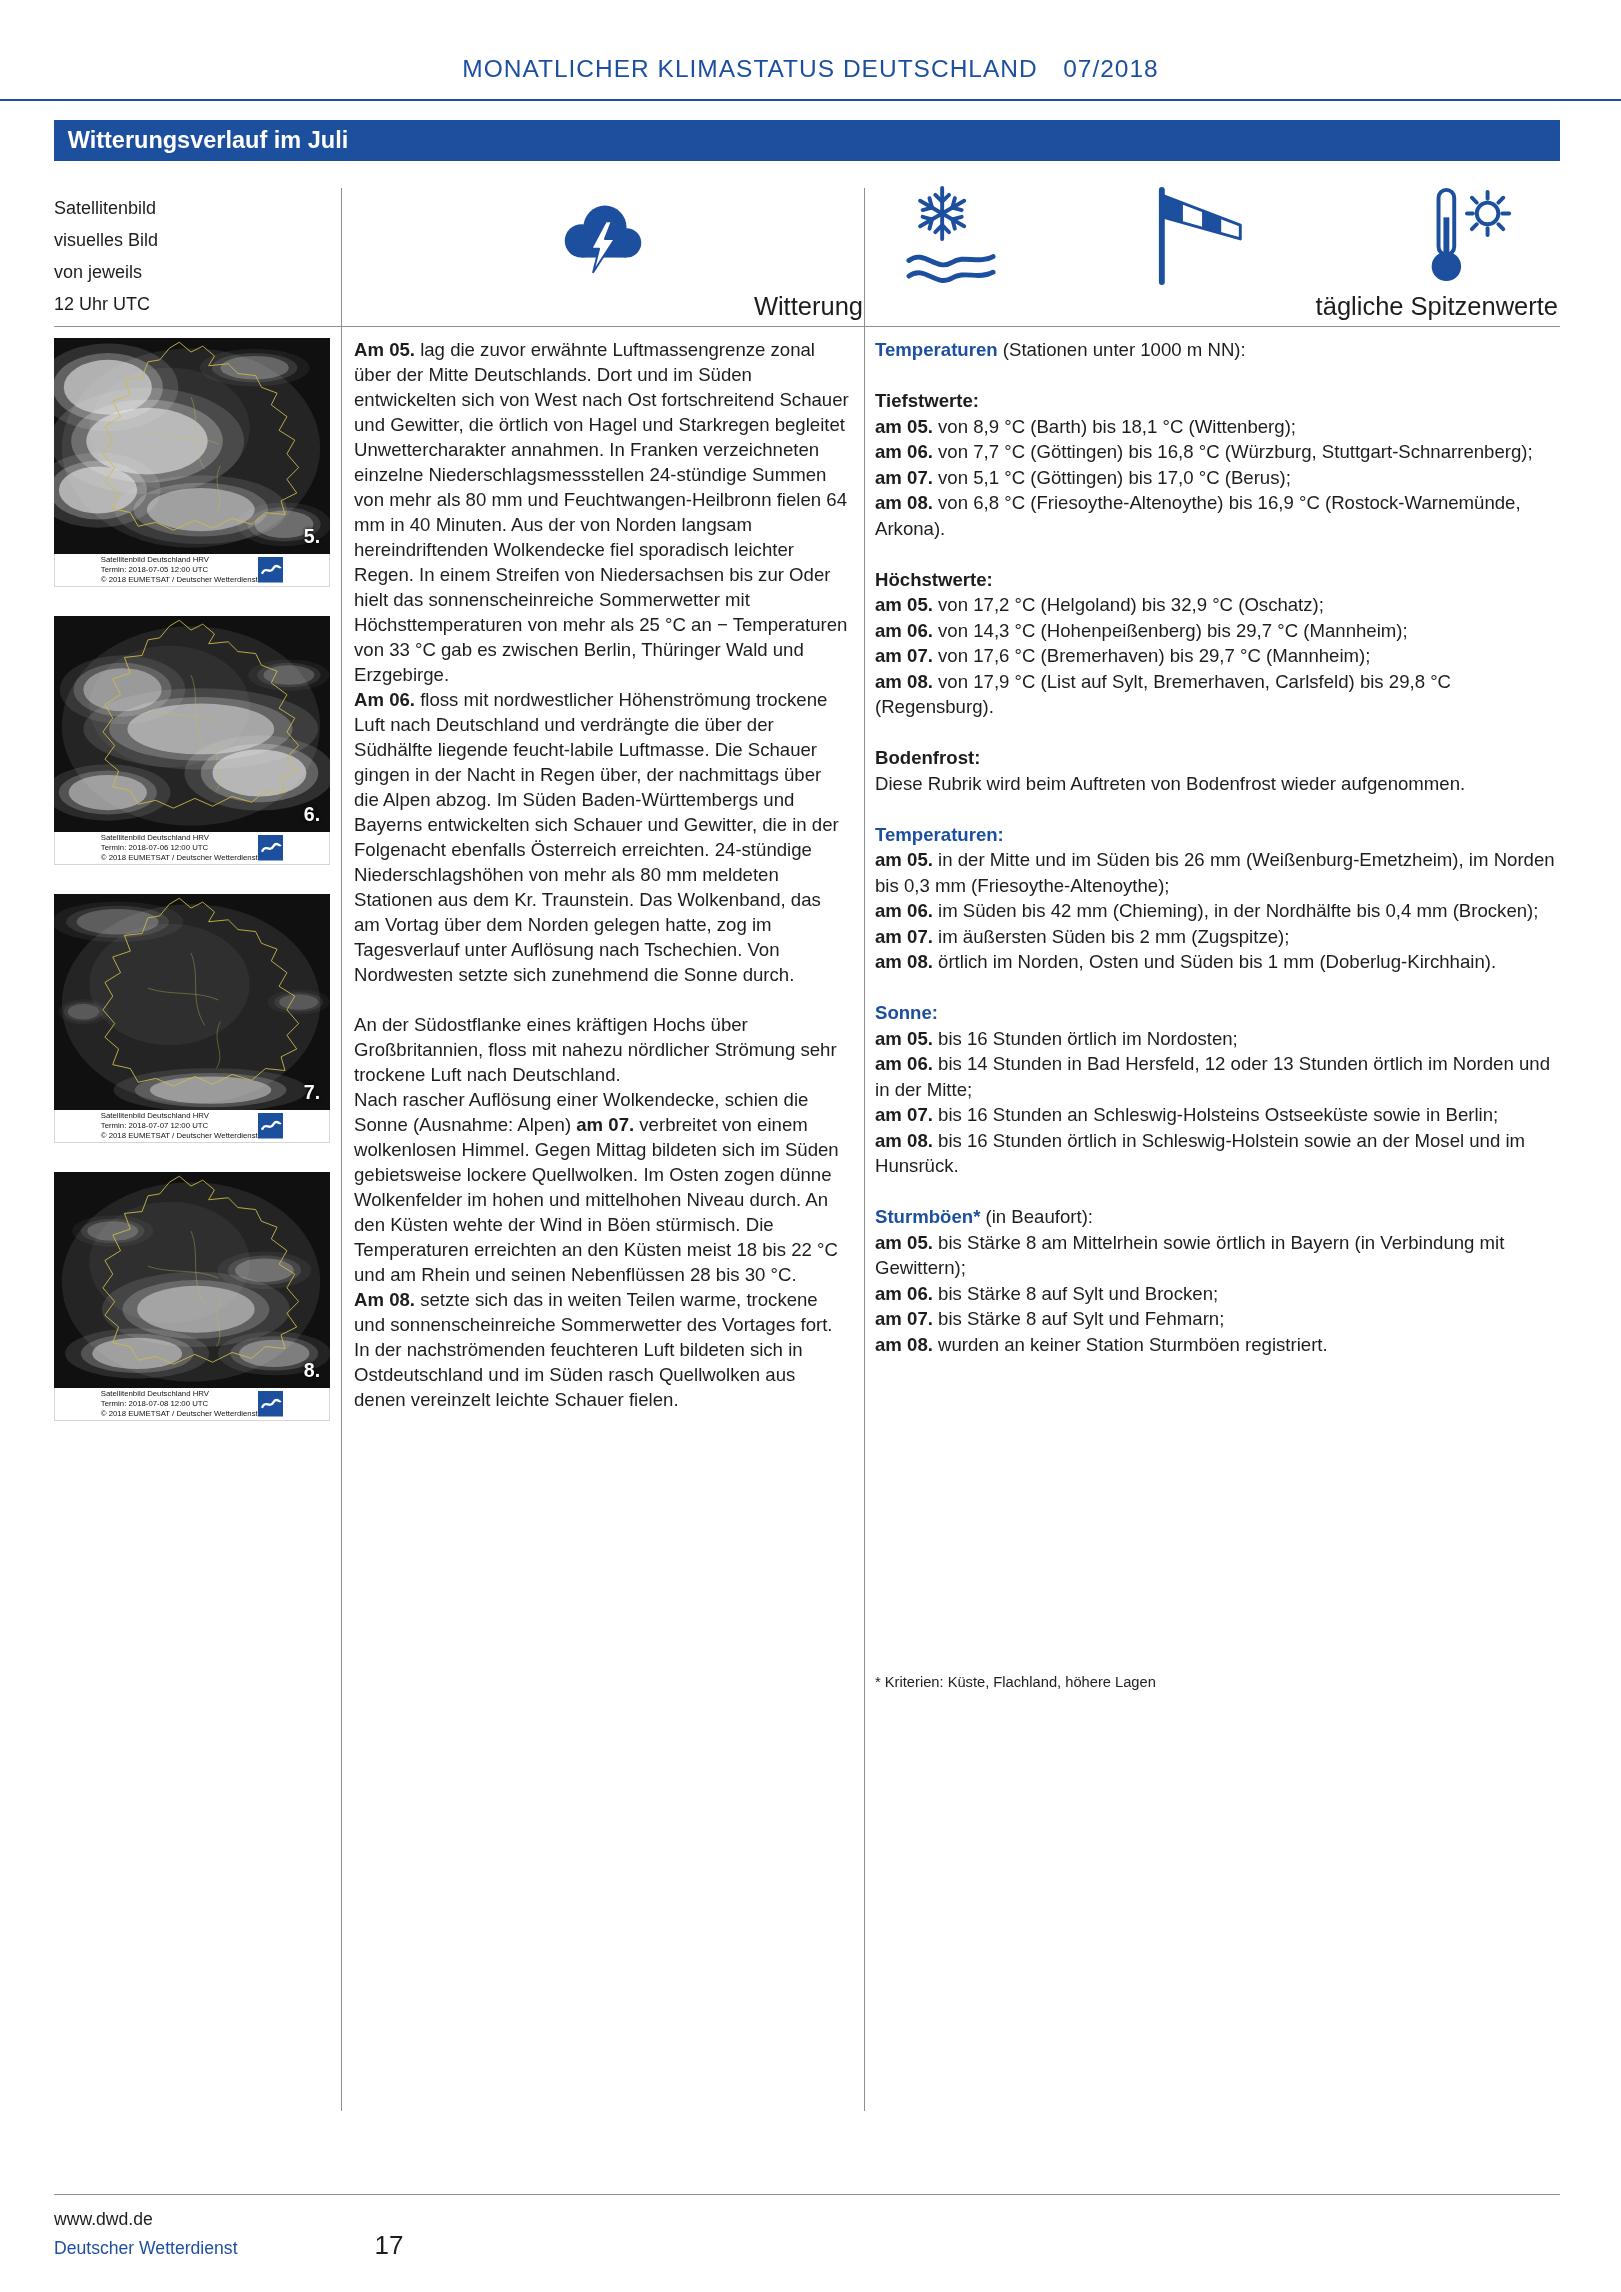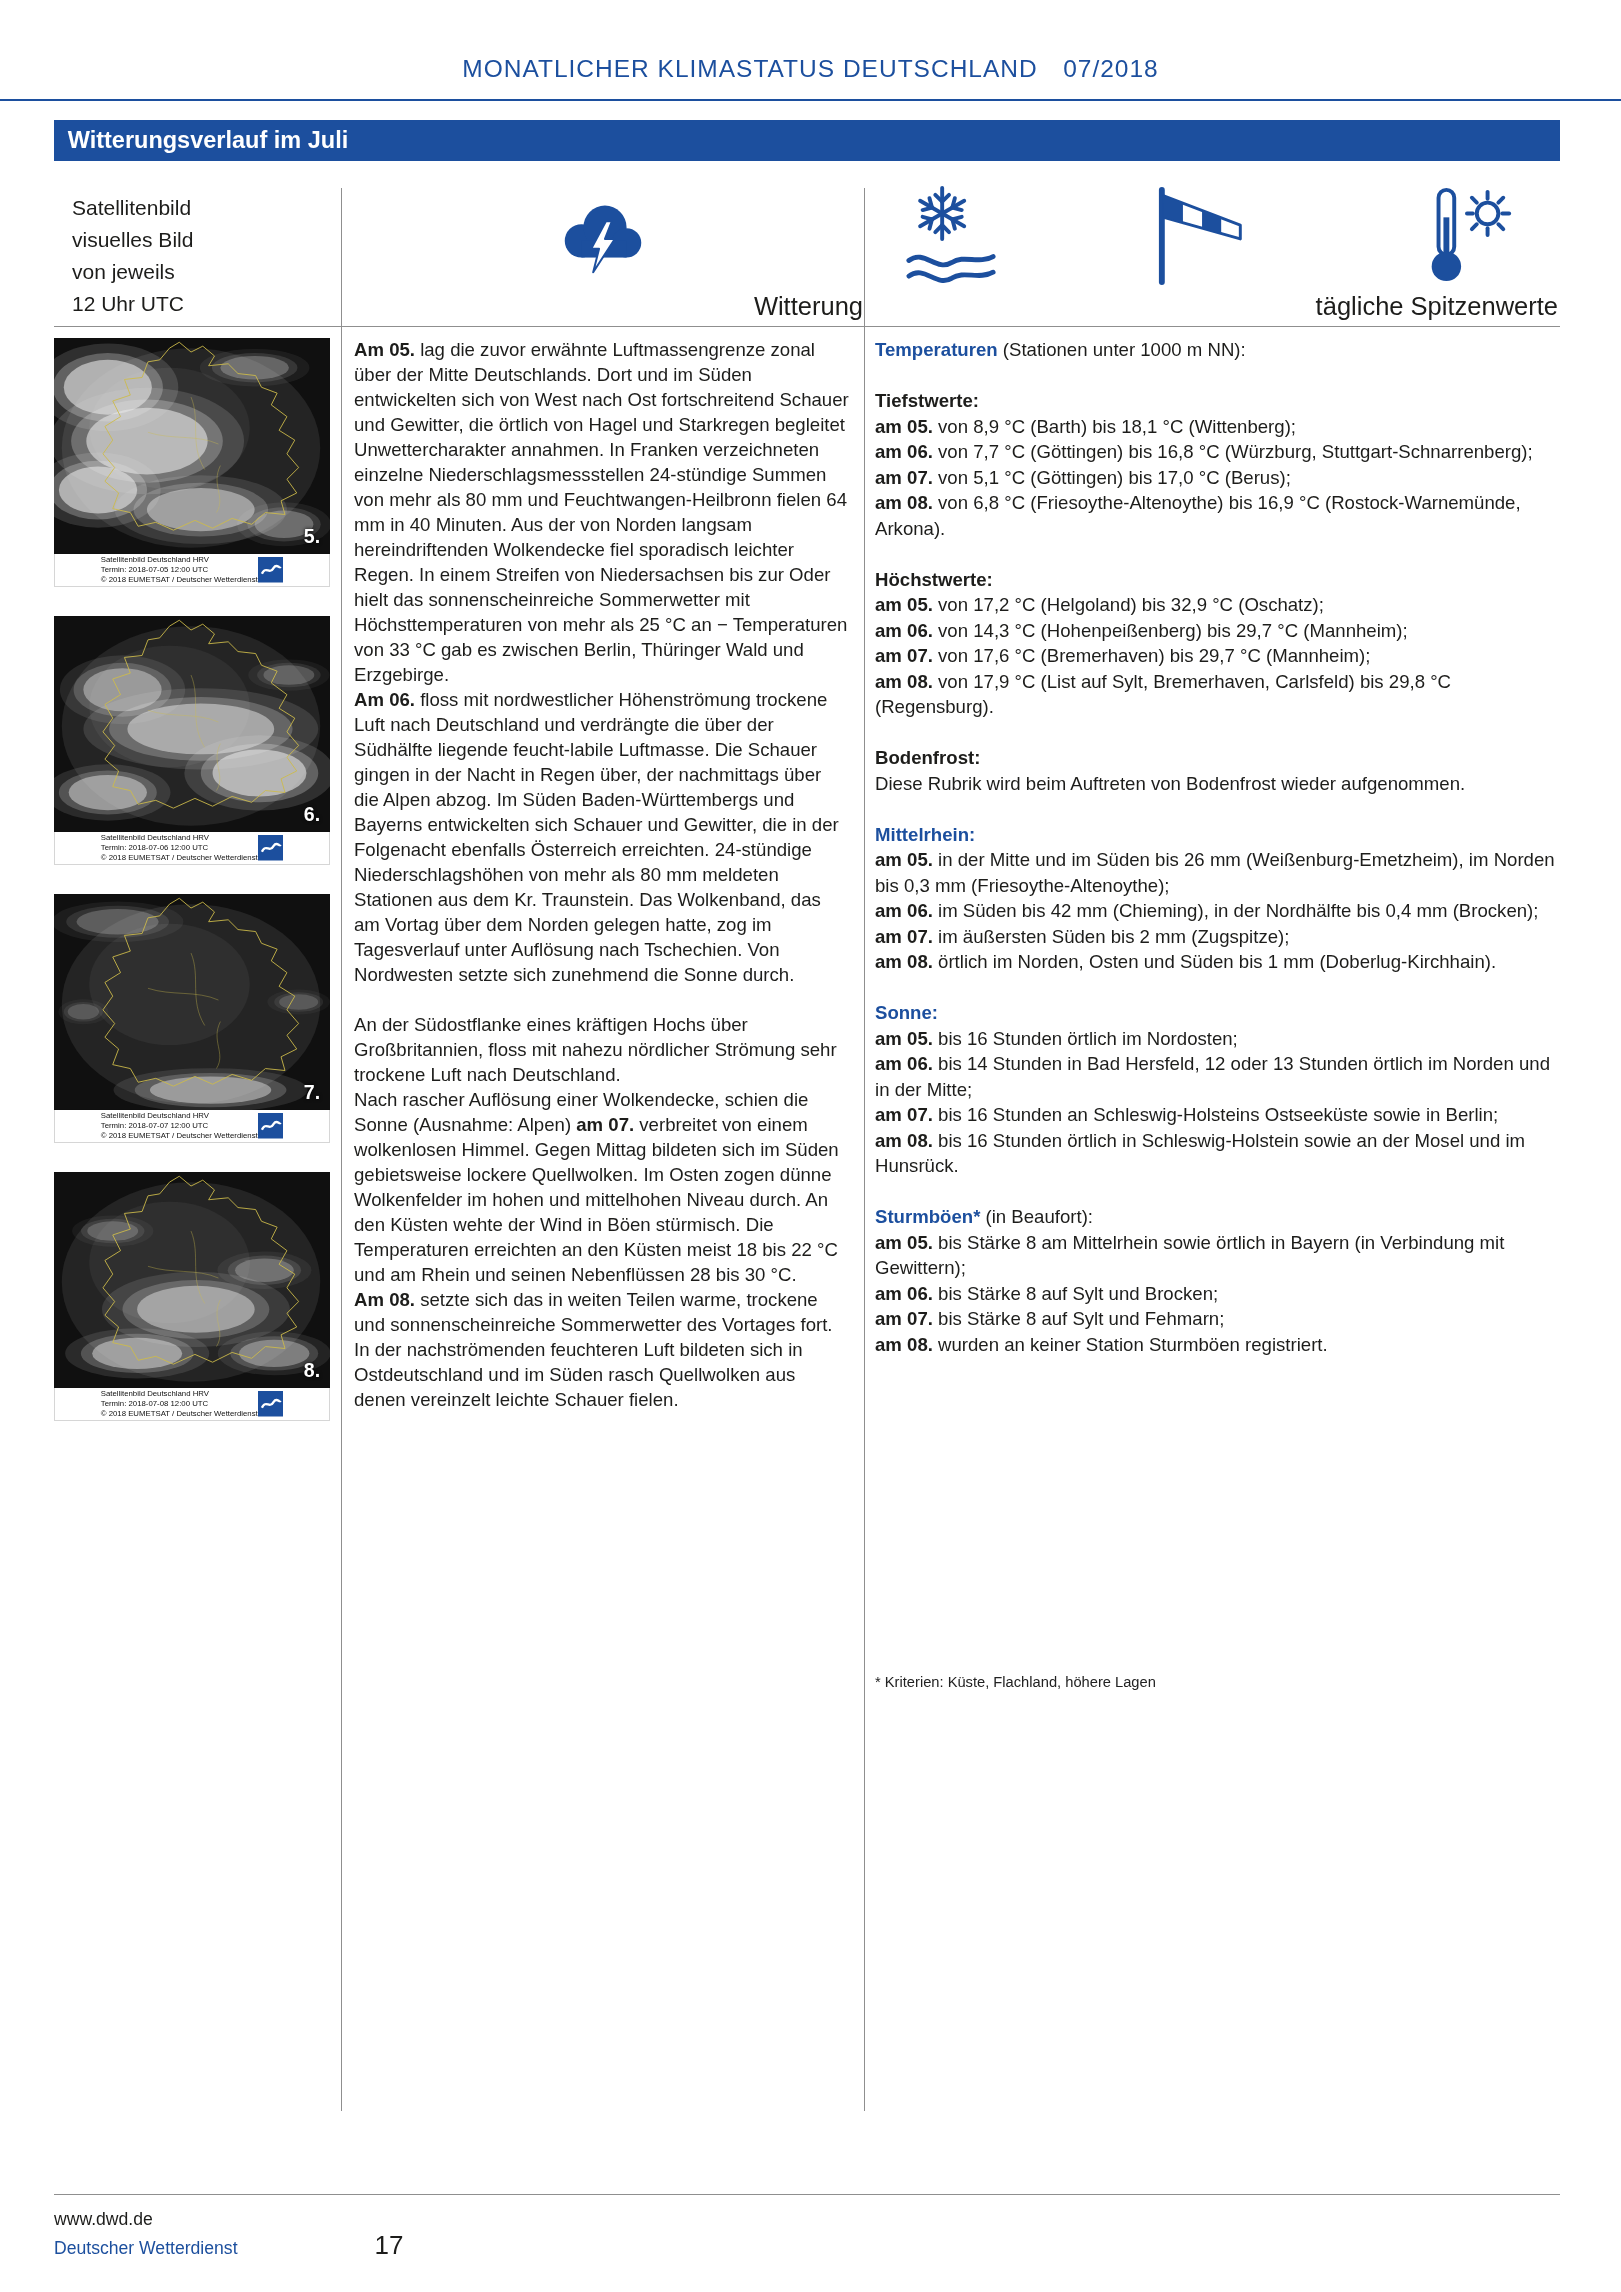--- a/index.html
+++ b/index.html
@@ -29,21 +29,21 @@
     position:absolute; top:120px; left:54px; width:1506px; height:41px;
     background:var(--accent); color:#fff; font-weight:bold; font-size:23.5px;
     line-height:41px; padding-left:13.7px;
   }
 
   
   .vline{ position:absolute; top:188px; width:1px; height:1923px; background:#8f8f8f; }
   .vline.v1{ left:341px; } .vline.v2{ left:864px; }
   .col-head-rule{ position:absolute; top:326px; left:54px; width:1506px; height:1px; background:#8f8f8f; }
 
-  .sat-intro{ position:absolute; left:72px; top:192px; font-size:21px; line-height:32px; }
+  .sat-intro{ position:absolute; left:54px; top:192px; font-size:18px; line-height:32px; }
   .sat-intro span{ display:block; }
 
   .mid-head{ position:absolute; left:342px; top:180px; width:521px; text-align:center; }
   .right-head{ position:absolute; left:864px; top:180px; width:694px; }
   .icon-wrap{ height:110px; display:flex; align-items:center; justify-content:center; }
   .right-icons{ height:110px; display:flex; align-items:center; justify-content:space-between; padding:0 39px; }
   .col-label{ font-size:25.5px; margin-top:2px; text-align:right; }
 
   
   .sat-list{ position:absolute; left:54px; top:338px; width:276px; display:flex; flex-direction:column; gap:29px; }
@@ -361,21 +361,21 @@
       <div class="bline"><span class="b">am 05.</span><span> von 17,2 °C (Helgoland) bis 32,9 °C (Oschatz);</span></div>
       <div class="bline"><span class="b">am 06.</span><span> von 14,3 °C (Hohenpeißenberg) bis 29,7 °C (Mannheim);</span></div>
       <div class="bline"><span class="b">am 07.</span><span> von 17,6 °C (Bremerhaven) bis 29,7 °C (Mannheim);</span></div>
       <div class="bline"><span class="b">am 08.</span><span> von 17,9 °C (List auf Sylt, Bremerhaven, Carlsfeld) bis 29,8 °C (Regensburg).</span></div>
     </div>
     <div class="block">
       <div class="bhead"><span class="b">Bodenfrost:</span></div>
       <div class="bline"><span>Diese Rubrik wird beim Auftreten von Bodenfrost wieder aufgenommen.</span></div>
     </div>
     <div class="block">
-      <div class="bhead"><span class="b accent">Mittelrhein:</span></div>
+      <div class="bhead"><span class="b accent">Temperaturen:</span></div>
       <div class="bline"><span class="b">am 05.</span><span> in der Mitte und im Süden bis 26 mm (Weißenburg-Emetzheim), im Norden bis 0,3 mm (Friesoythe-Altenoythe);</span></div>
       <div class="bline"><span class="b">am 06.</span><span> im Süden bis 42 mm (Chieming), in der Nordhälfte bis 0,4 mm (Brocken);</span></div>
       <div class="bline"><span class="b">am 07.</span><span> im äußersten Süden bis 2 mm (Zugspitze);</span></div>
       <div class="bline"><span class="b">am 08.</span><span> örtlich im Norden, Osten und Süden bis 1 mm (Doberlug-Kirchhain).</span></div>
     </div>
     <div class="block">
       <div class="bhead"><span class="b accent">Sonne:</span></div>
       <div class="bline"><span class="b">am 05.</span><span> bis 16 Stunden örtlich im Nordosten;</span></div>
       <div class="bline"><span class="b">am 06.</span><span> bis 14 Stunden in Bad Hersfeld, 12 oder 13 Stunden örtlich im Norden und in der Mitte;</span></div>
       <div class="bline"><span class="b">am 07.</span><span> bis 16 Stunden an Schleswig-Holsteins Ostseeküste sowie in Berlin;</span></div>

